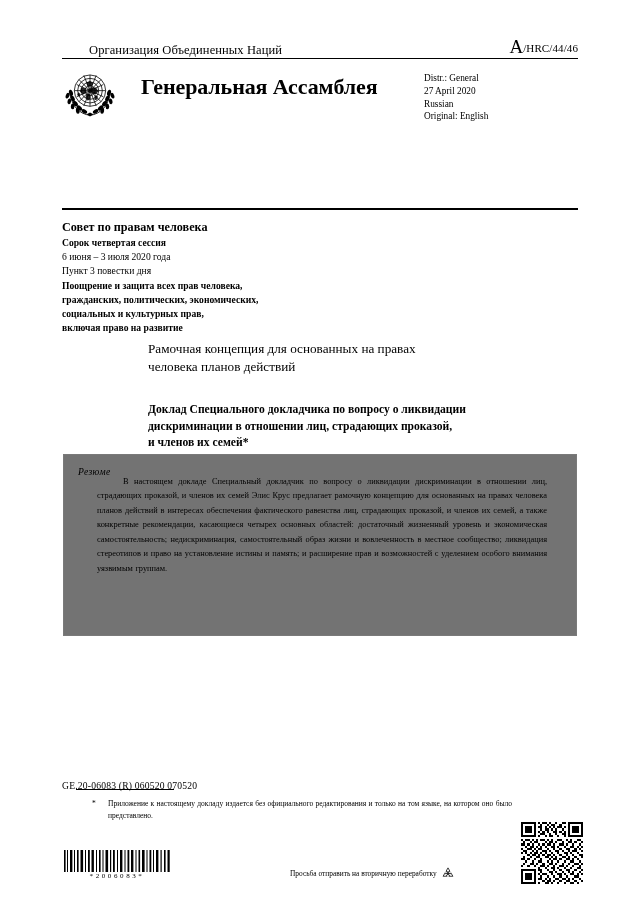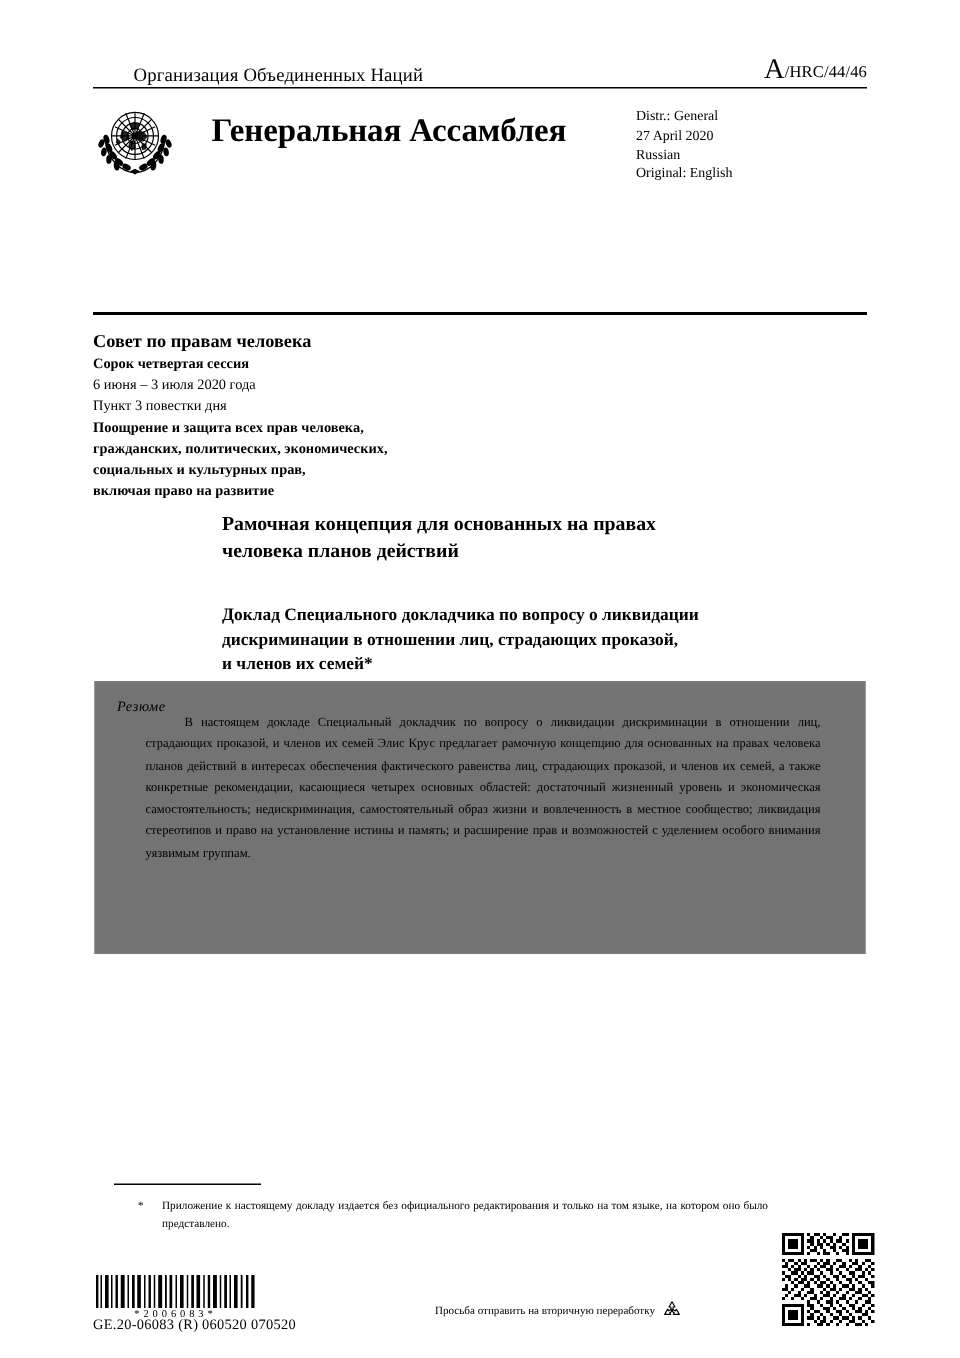--- a/index.html
+++ b/index.html
@@ -129,21 +129,21 @@
 
   
   .titles {
     position: absolute;
     left: 148px;
     top: 340px;
     width: 420px;
   }
   .main-title {
     font-size: 13.2px;
-    font-weight: bold;
+    font-weight: normal;
     line-height: 1.38;
     margin: 0;
   }
   .sub-title {
     font-size: 11.6px;
     font-weight: bold;
     line-height: 1.42;
     margin: 26px 0 0 0;
   }
 
@@ -205,21 +205,21 @@
   }
   .footnote .fn-body {
     display: block;
     margin-left: 16px;
   }
 
   
   .job-no {
     position: absolute;
     left: 62px;
-    top: 878px;
+    top: 780px;
     font-size: 9.6px;
     letter-spacing: 0.2px;
     white-space: nowrap;
   }
   .barcode {
     position: absolute;
     left: 62px;
     top: 850px;
     width: 110px;
     height: 22px;

